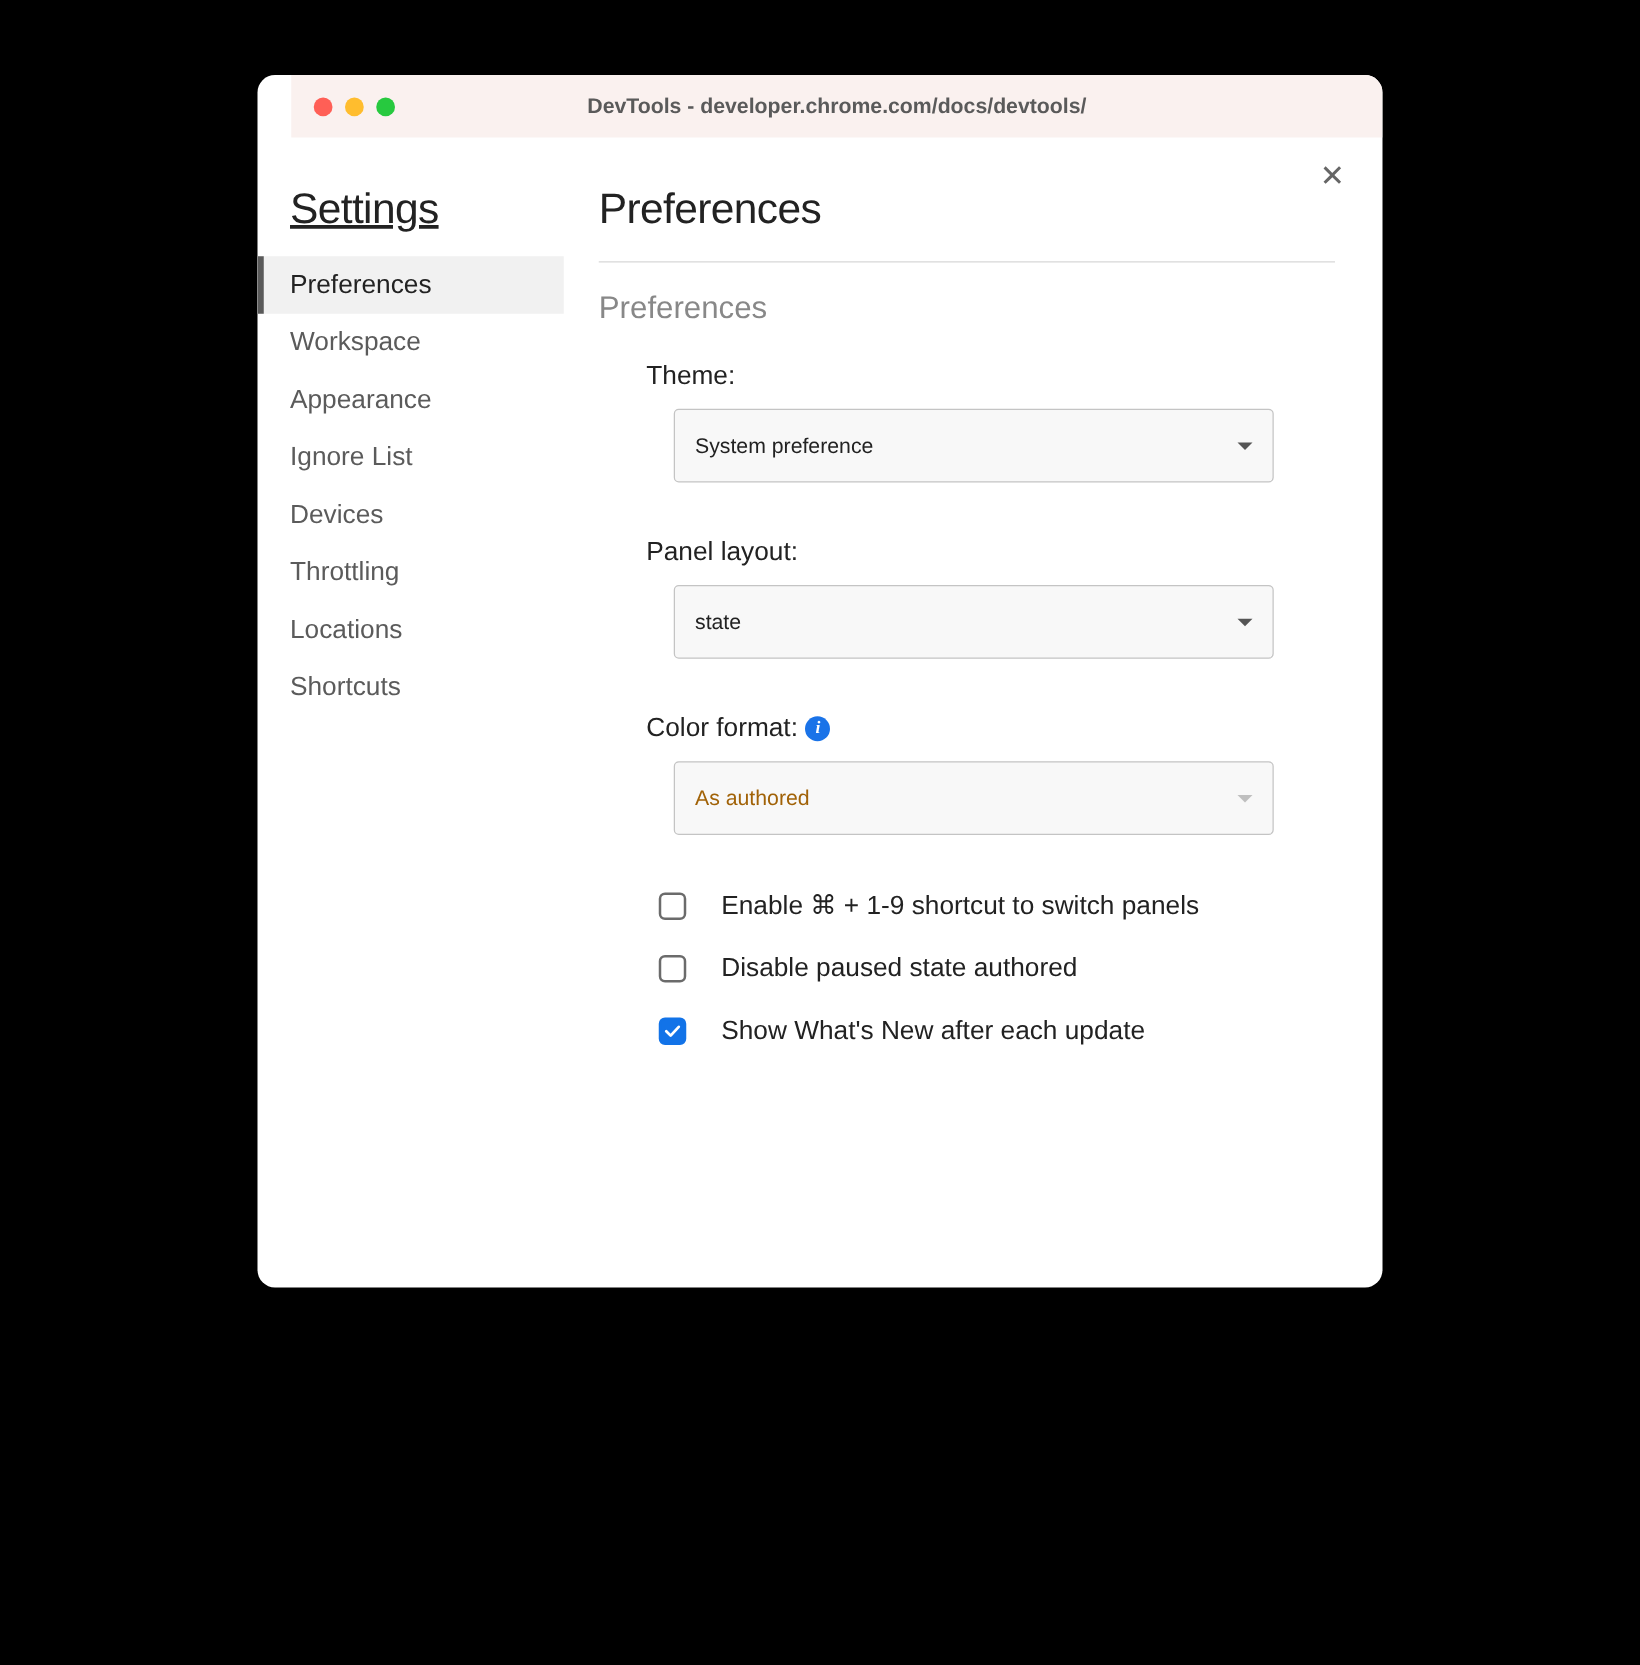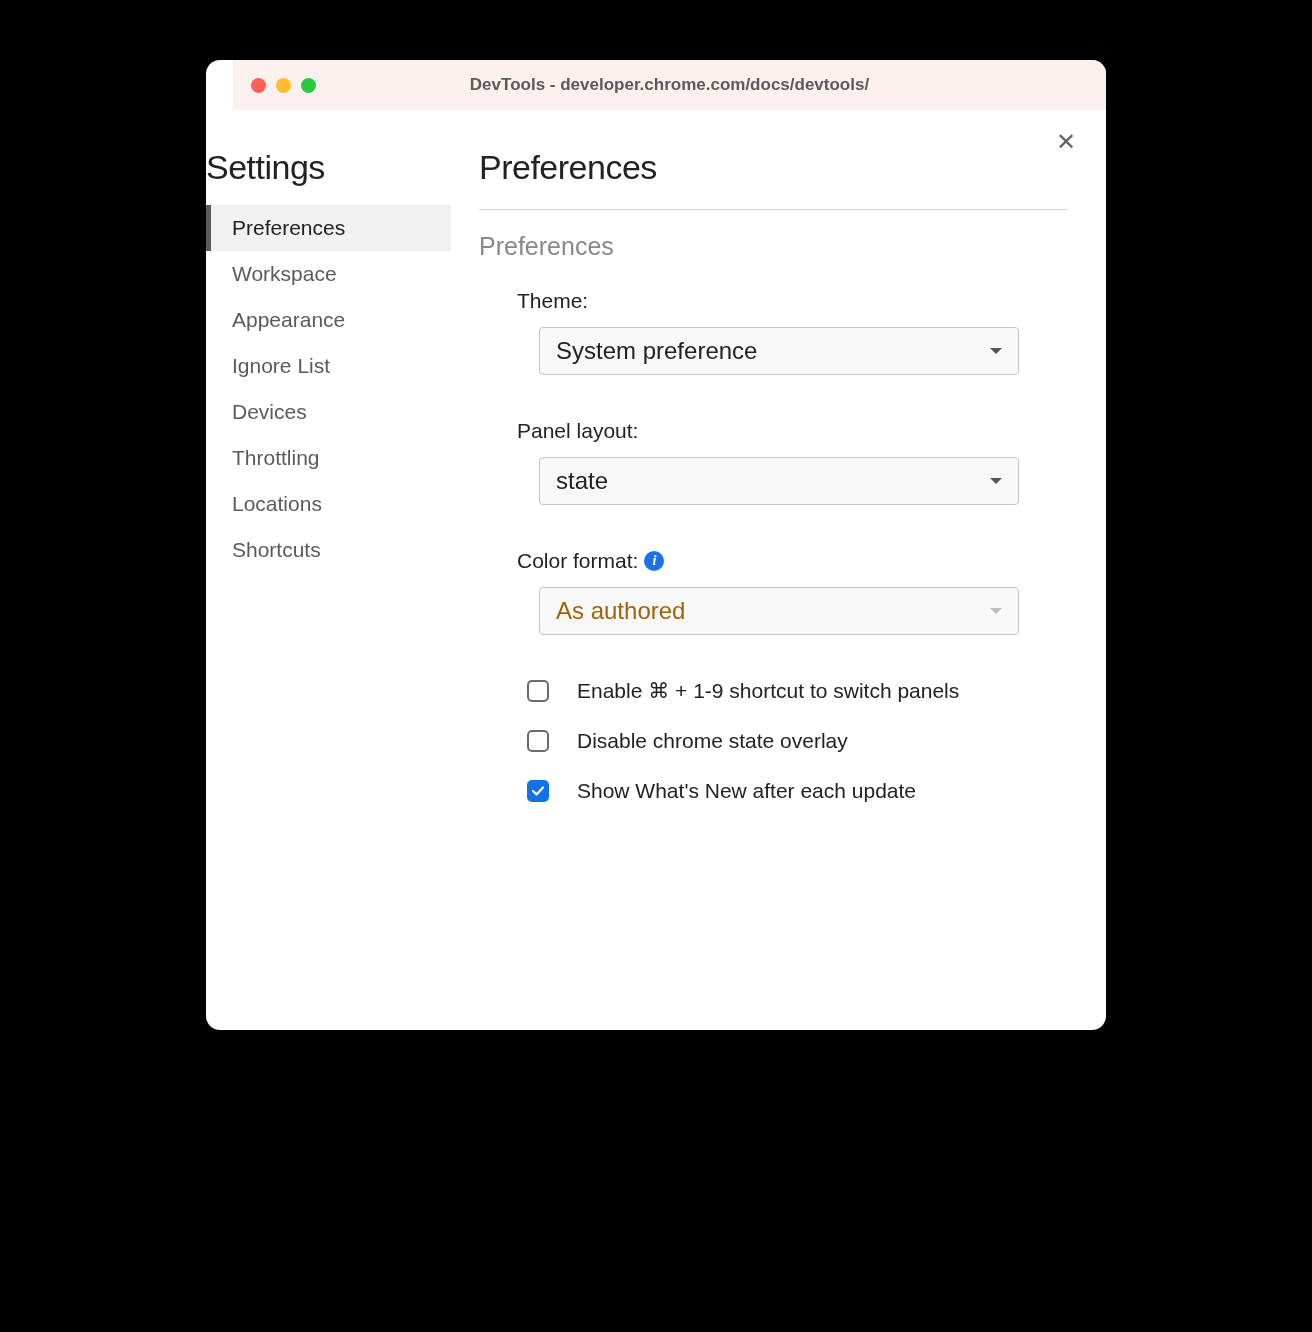--- a/index.html
+++ b/index.html
@@ -83,22 +83,24 @@
     .sidebar {
       width: 245px;
       padding-top: 38px;
       flex-shrink: 0;
     }
 
     .sidebar-title {
       font-size: 34px;
       font-weight: 400;
       color: #222;
+      padding-left: 26px;
       margin-bottom: 18px;
       letter-spacing: -0.5px;
+      text-decoration: underline;
     }
 
     .sidebar-item {
       padding: 11px 0 11px 26px;
       font-size: 21px;
       color: #5b5b5b;
       cursor: pointer;
       position: relative;
     }
 
@@ -167,29 +169,29 @@
       align-items: center;
       justify-content: center;
       font-size: 14px;
       font-weight: bold;
       font-style: italic;
       font-family: Georgia, serif;
     }
 
     .select-control {
       width: 480px;
-      height: 48px;
+      height: 59px;
       background: #f8f8f8;
       border: 1px solid #c4c4c4;
       border-radius: 4px;
       display: flex;
       align-items: center;
       justify-content: space-between;
       padding: 0 16px;
-      font-size: 24px;
+      font-size: 17px;
       color: #222;
       cursor: pointer;
       margin-left: 22px;
     }
 
     .select-control.disabled {
       color: #a16207;
       cursor: not-allowed;
     }
 
@@ -304,21 +306,21 @@
       </div>
 
 
       <div id="checkboxes">
           <div class="checkbox-row">
             <span class="checkbox"></span>
             <span>Enable ⌘ + 1-9 shortcut to switch panels</span>
           </div>
           <div class="checkbox-row">
             <span class="checkbox"></span>
-            <span>Disable chrome state overlay</span>
+            <span>Disable paused state authored</span>
           </div>
           <div class="checkbox-row">
             <span class="checkbox checked">
               <svg width="14" height="14" viewBox="0 0 14 14">
                 <path d="M2 7 L5.5 10.5 L12 3.5" stroke="#fff" stroke-width="2.2" fill="none" stroke-linecap="round" stroke-linejoin="round"></path>
               </svg>
             </span>
             <span>Show What's New after each update</span>
           </div>
         </div>

